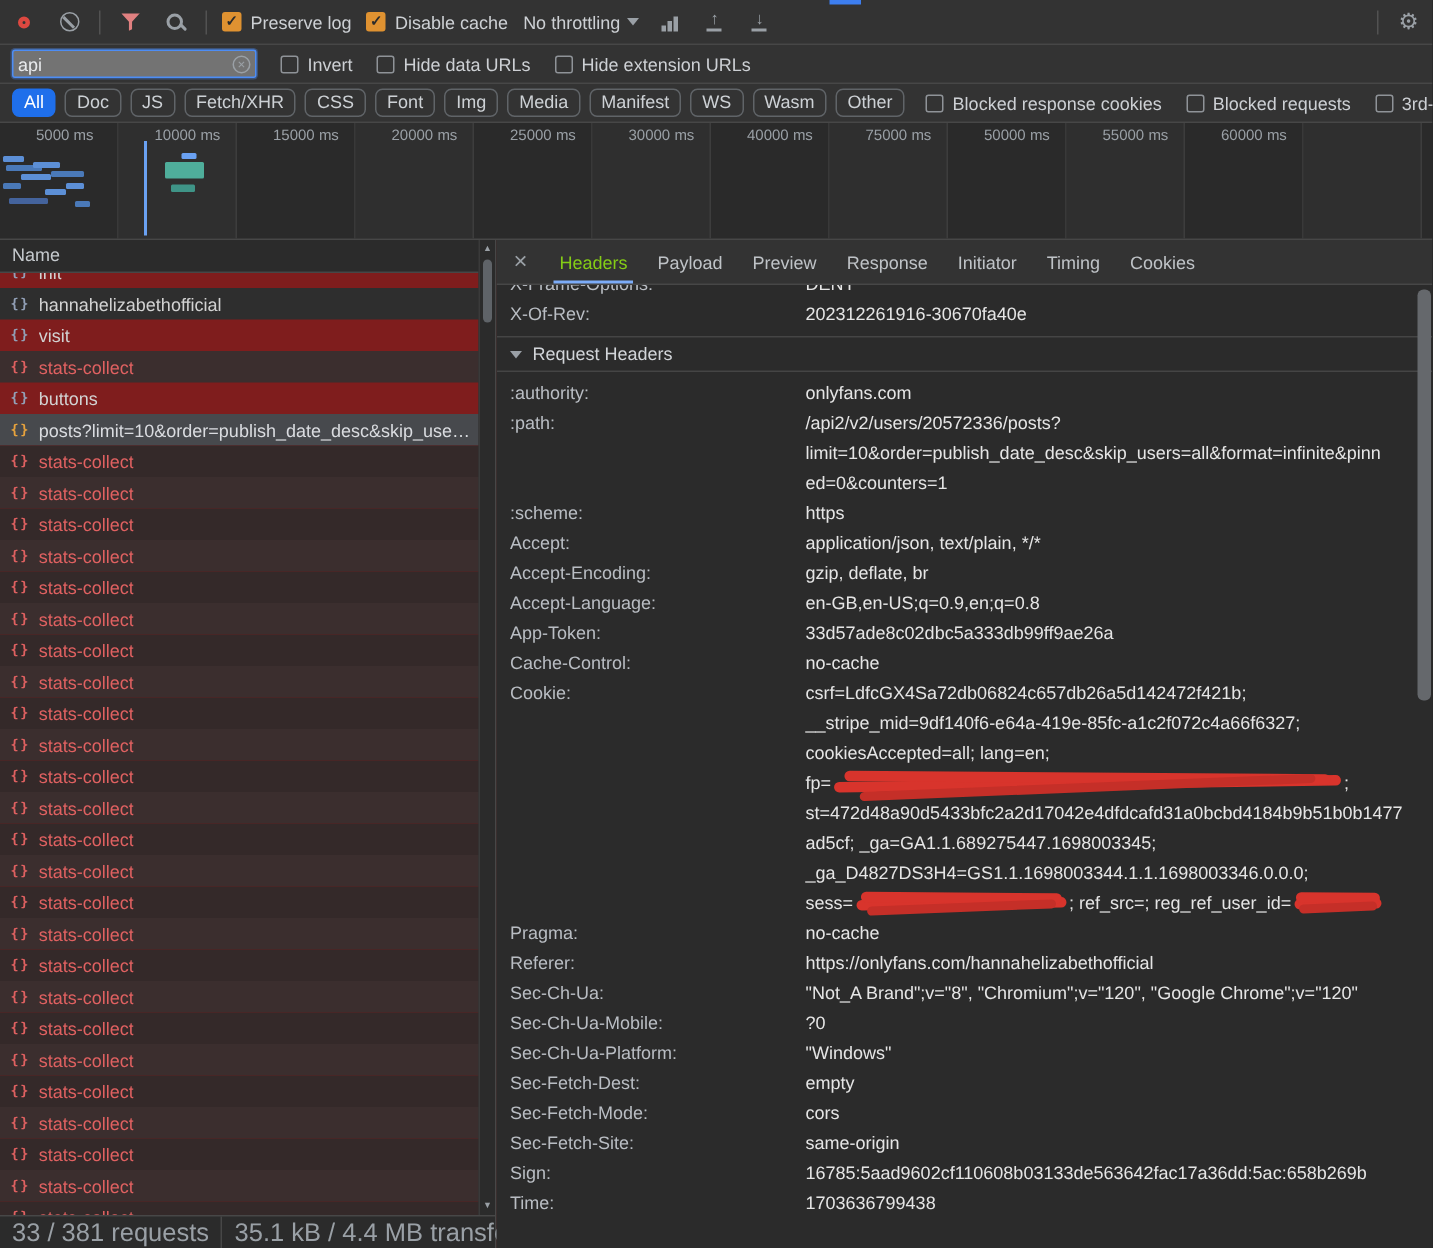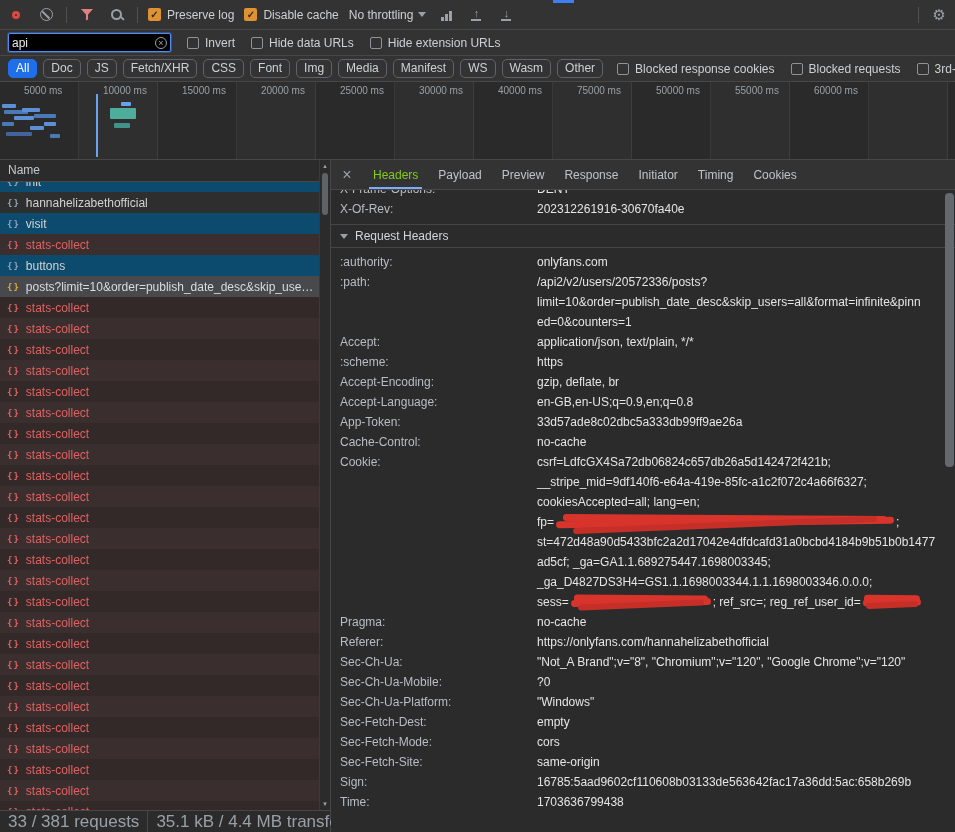--- a/index.html
+++ b/index.html
@@ -36,21 +36,21 @@
   .arrow-tray::before { content:'↑'; color:#9aa0a6; font-size:11px; line-height:9px; }
   .arrow-tray.down::before { content:'↓'; }
   .arrow-tray::after { content:''; width:10px; height:2px; background:#9aa0a6; margin-top:1px; }
   .gear::before { content:'⚙'; color:#9aa0a6; font-size:15px; line-height:1; }
   .spacer { flex:1; }
   .top-indicator { position:absolute; left:553px; top:0; width:21px; height:3px; background:#3d7ef0; }
 
   
   .filterbar { height:26px; background:#333333; border-bottom:1px solid #474747;
                display:flex; align-items:center; padding:0 8px; gap:16px; }
-  .search-box { display:flex; align-items:center; width:163px; height:19px; background:#000000;
+  .search-box { display:flex; align-items:center; width:163px; height:19px; background:#737373;
                 border:1px solid #4d8df5; border-radius:2px; padding:0 3px 0 1px; box-shadow:0 0 0 1px rgba(77,141,245,.35); }
   .filter-input { background:transparent; border:0; outline:0; color:#e8eaed; flex:1; min-width:0;
                   padding:0 2px; font:12px "Liberation Sans", sans-serif; }
   .input-clear { width:12px; height:12px; border:1px solid #9aa0a6; border-radius:50%; color:#9aa0a6;
                  font-size:9px; line-height:10px; text-align:center; flex:0 0 auto; cursor:pointer; }
   .input-clear::before { content:'×'; }
 
   
   .chipbar { height:26px; background:#333333; border-bottom:1px solid #474747;
              display:flex; align-items:center; padding:0 8px; }
@@ -66,21 +66,21 @@
             padding:3px 0 0 24px; white-space:nowrap; overflow:hidden; }
   .ov-col:nth-child(even) { background:rgba(255,255,255,.025); }
   .ov-layer { position:absolute; inset:0; }
   .ov-bar { position:absolute; border-radius:1px; }
   .ov-line { position:absolute; top:12px; bottom:2px; width:2px; }
 
   
   .main { display:flex; height:672px; }
 
   .left-panel { width:331px; border-right:1px solid #474747; display:flex; flex-direction:column;
-                background:#0c4a6e; position:relative; flex:0 0 auto; }
+                background:#7f1d1d; position:relative; flex:0 0 auto; }
   .name-header { height:22px; line-height:21px; padding-left:8px; border-bottom:1px solid #474747;
                  color:#c5c9cd; background:#2b2b2b; cursor:pointer; }
   .req-list { flex:1; overflow:hidden; position:relative; }
   .req-list-inner { transform:translateY(-11px); }
   .req-row { height:21px; display:flex; align-items:center; gap:6px; padding:0 16px 0 7px;
              white-space:nowrap; cursor:pointer; }
   .req-row:nth-child(even) { background:#2e2e2e; }
   .ricon { font:bold 9px "DejaVu Sans Mono", monospace; color:#93a1b8; flex:0 0 auto; letter-spacing:1px; }
   .req-label { overflow:hidden; text-overflow:ellipsis; color:#d2d2d2; }
   .req-row.error { background:#342929; }
@@ -440,26 +440,26 @@
             <div class="hname">:authority:</div>
             <div class="hval">onlyfans.com</div>
           </div>
           <div class="hrow">
             <div class="hname">:path:</div>
             <div class="hval">/api2/v2/users/20572336/posts?
 limit=10&amp;order=publish_date_desc&amp;skip_users=all&amp;format=infinite&amp;pinn
 ed=0&amp;counters=1</div>
           </div>
           <div class="hrow">
+            <div class="hname">:scheme:</div>
+            <div class="hval">https</div>
+          </div>
+          <div class="hrow">
             <div class="hname">Accept:</div>
             <div class="hval">application/json, text/plain, */*</div>
-          </div>
-          <div class="hrow">
-            <div class="hname">:scheme:</div>
-            <div class="hval">https</div>
           </div>
           <div class="hrow">
             <div class="hname">Accept-Encoding:</div>
             <div class="hval">gzip, deflate, br</div>
           </div>
           <div class="hrow">
             <div class="hname">Accept-Language:</div>
             <div class="hval">en-GB,en-US;q=0.9,en;q=0.8</div>
           </div>
           <div class="hrow">

